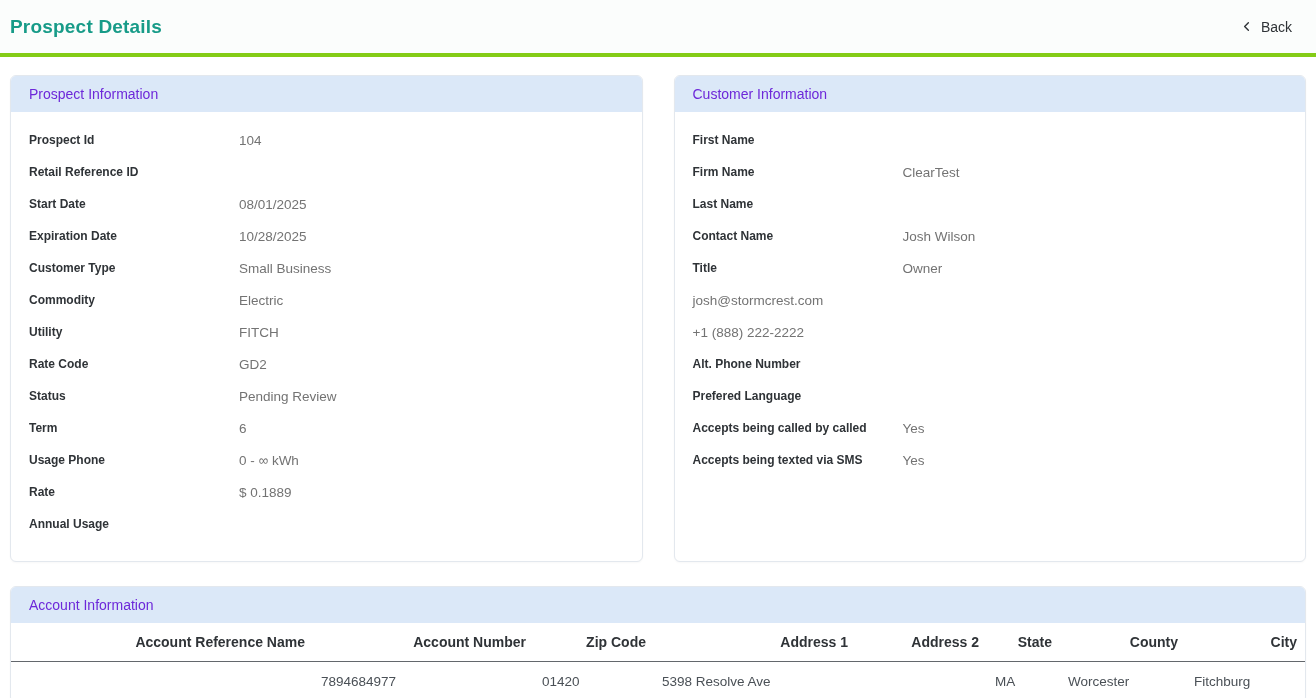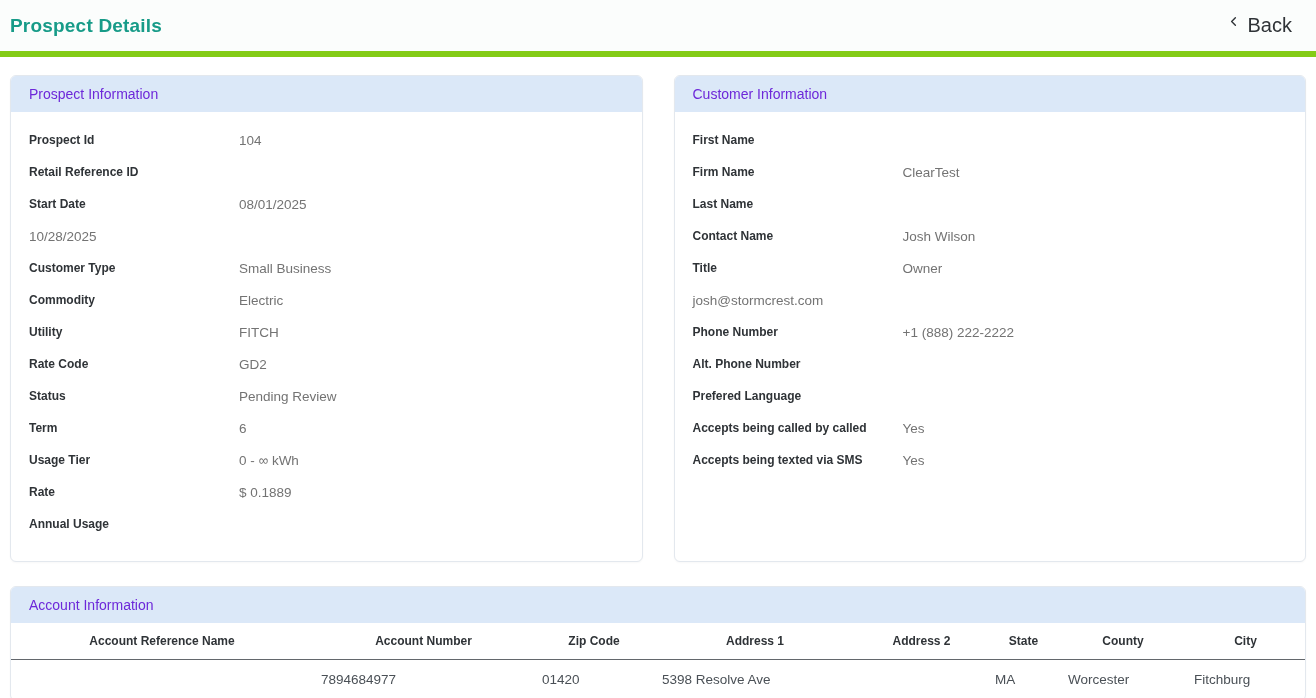--- a/index.html
+++ b/index.html
@@ -11,40 +11,40 @@
     overflow: hidden;
   }
   :root {
     --accent: #179b88;
     --card-header-bg: #dbe8f8;
   }
   
   .topbar {
     height: 57px;
     background: #fbfdfc;
-    border-bottom: 6px solid #84cc16;
+    border-bottom: 4px solid #84cc16;
     display: flex;
     align-items: center;
     justify-content: space-between;
     padding: 0 16px 0 10px;
   }
   .page-title {
     color: var(--accent);
     font-size: 19px;
     font-weight: 600;
     letter-spacing: 0.2px;
   }
   .back-btn {
     display: flex;
     align-items: flex-start;
     gap: 7px;
     background: none;
     border: none;
     font-family: inherit;
-    font-size: 20px;
+    font-size: 14px;
     color: #2f3337;
     cursor: pointer;
     padding: 6px 8px;
   }
   .back-btn .chevron { display: flex; align-items: center; }
   
   .content { padding: 18px 10px 0; }
   .cards-row { display: flex; gap: 31px; align-items: stretch; }
   .card {
     border: 1px solid #e3e8ee;
@@ -74,22 +74,22 @@
   .field-value {
     font-size: 13.5px;
     color: #737373;
     line-height: 1.55;
     min-height: 21px;
   }
   
   .account-card { margin-top: 24px; }
   .account-table { width: 100%; border-collapse: collapse; table-layout: fixed; }
   .account-table th {
-    text-align: center;
-    font-size: 12px;
+    text-align: right;
+    font-size: 14px;
     font-weight: 700;
     color: #2f3337;
     padding: 11px 8px;
     border-bottom: 1px solid #63676c;
     white-space: nowrap;
     overflow: hidden;
   }
   .account-table td {
     font-size: 13.5px;
     color: #4a5056;
@@ -129,20 +129,21 @@
           </div>
           <div class="field-row">
             <div class="field-label">Retail Reference ID</div>
             <div class="field-value"></div>
           </div>
           <div class="field-row">
             <div class="field-label">Start Date</div>
             <div class="field-value">08/01/2025</div>
           </div>
           <div class="field-row">
+            <div class="field-label">Expiration Date</div>
             <div class="field-value">10/28/2025</div>
           </div>
           <div class="field-row">
             <div class="field-label">Customer Type</div>
             <div class="field-value">Small Business</div>
           </div>
           <div class="field-row">
             <div class="field-label">Commodity</div>
             <div class="field-value">Electric</div>
           </div>
@@ -156,21 +157,21 @@
           </div>
           <div class="field-row">
             <div class="field-label">Status</div>
             <div class="field-value">Pending Review</div>
           </div>
           <div class="field-row">
             <div class="field-label">Term</div>
             <div class="field-value">6</div>
           </div>
           <div class="field-row">
-            <div class="field-label">Usage Tier</div>
+            <div class="field-label">Usage Phone</div>
             <div class="field-value">0 - ∞ kWh</div>
           </div>
           <div class="field-row">
             <div class="field-label">Rate</div>
             <div class="field-value">$ 0.1889</div>
           </div>
           <div class="field-row">
             <div class="field-label">Annual Usage</div>
             <div class="field-value"></div>
           </div>
@@ -199,21 +200,20 @@
             <div class="field-value">Josh Wilson</div>
           </div>
           <div class="field-row">
             <div class="field-label">Title</div>
             <div class="field-value">Owner</div>
           </div>
           <div class="field-row">
             <div class="field-value">josh@stormcrest.com</div>
           </div>
           <div class="field-row">
-            <div class="field-label">Phone Number</div>
             <div class="field-value">+1 (888) 222-2222</div>
           </div>
           <div class="field-row">
             <div class="field-label">Alt. Phone Number</div>
             <div class="field-value"></div>
           </div>
           <div class="field-row">
             <div class="field-label">Prefered Language</div>
             <div class="field-value"></div>
           </div>

